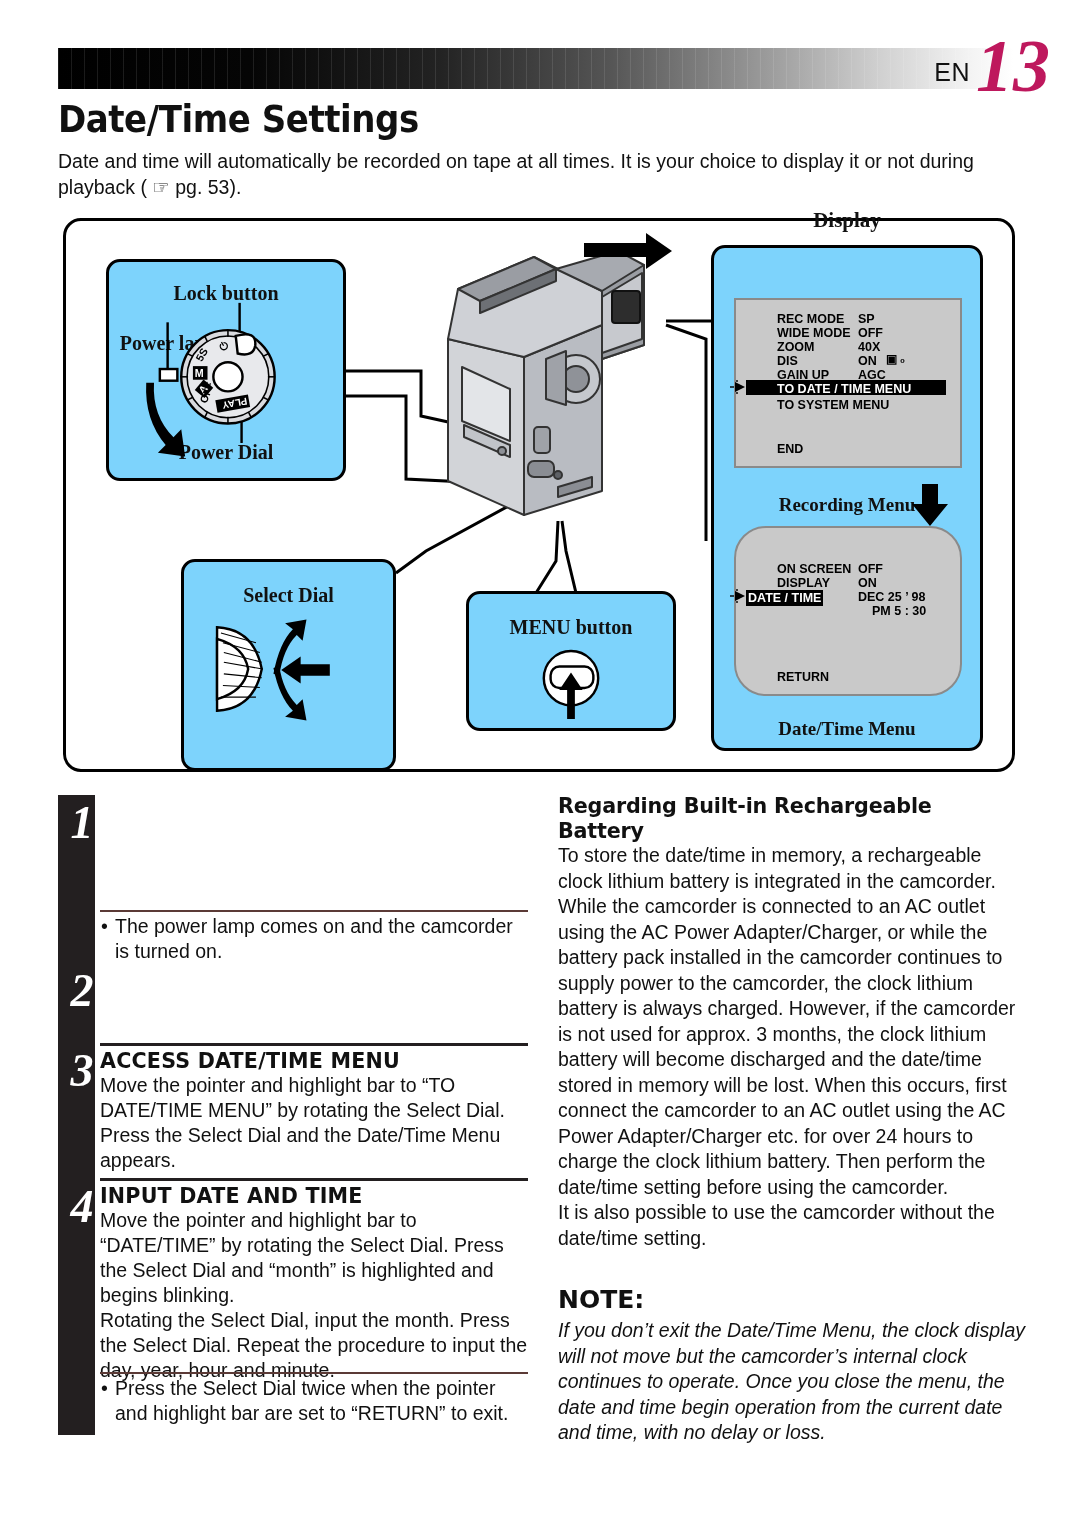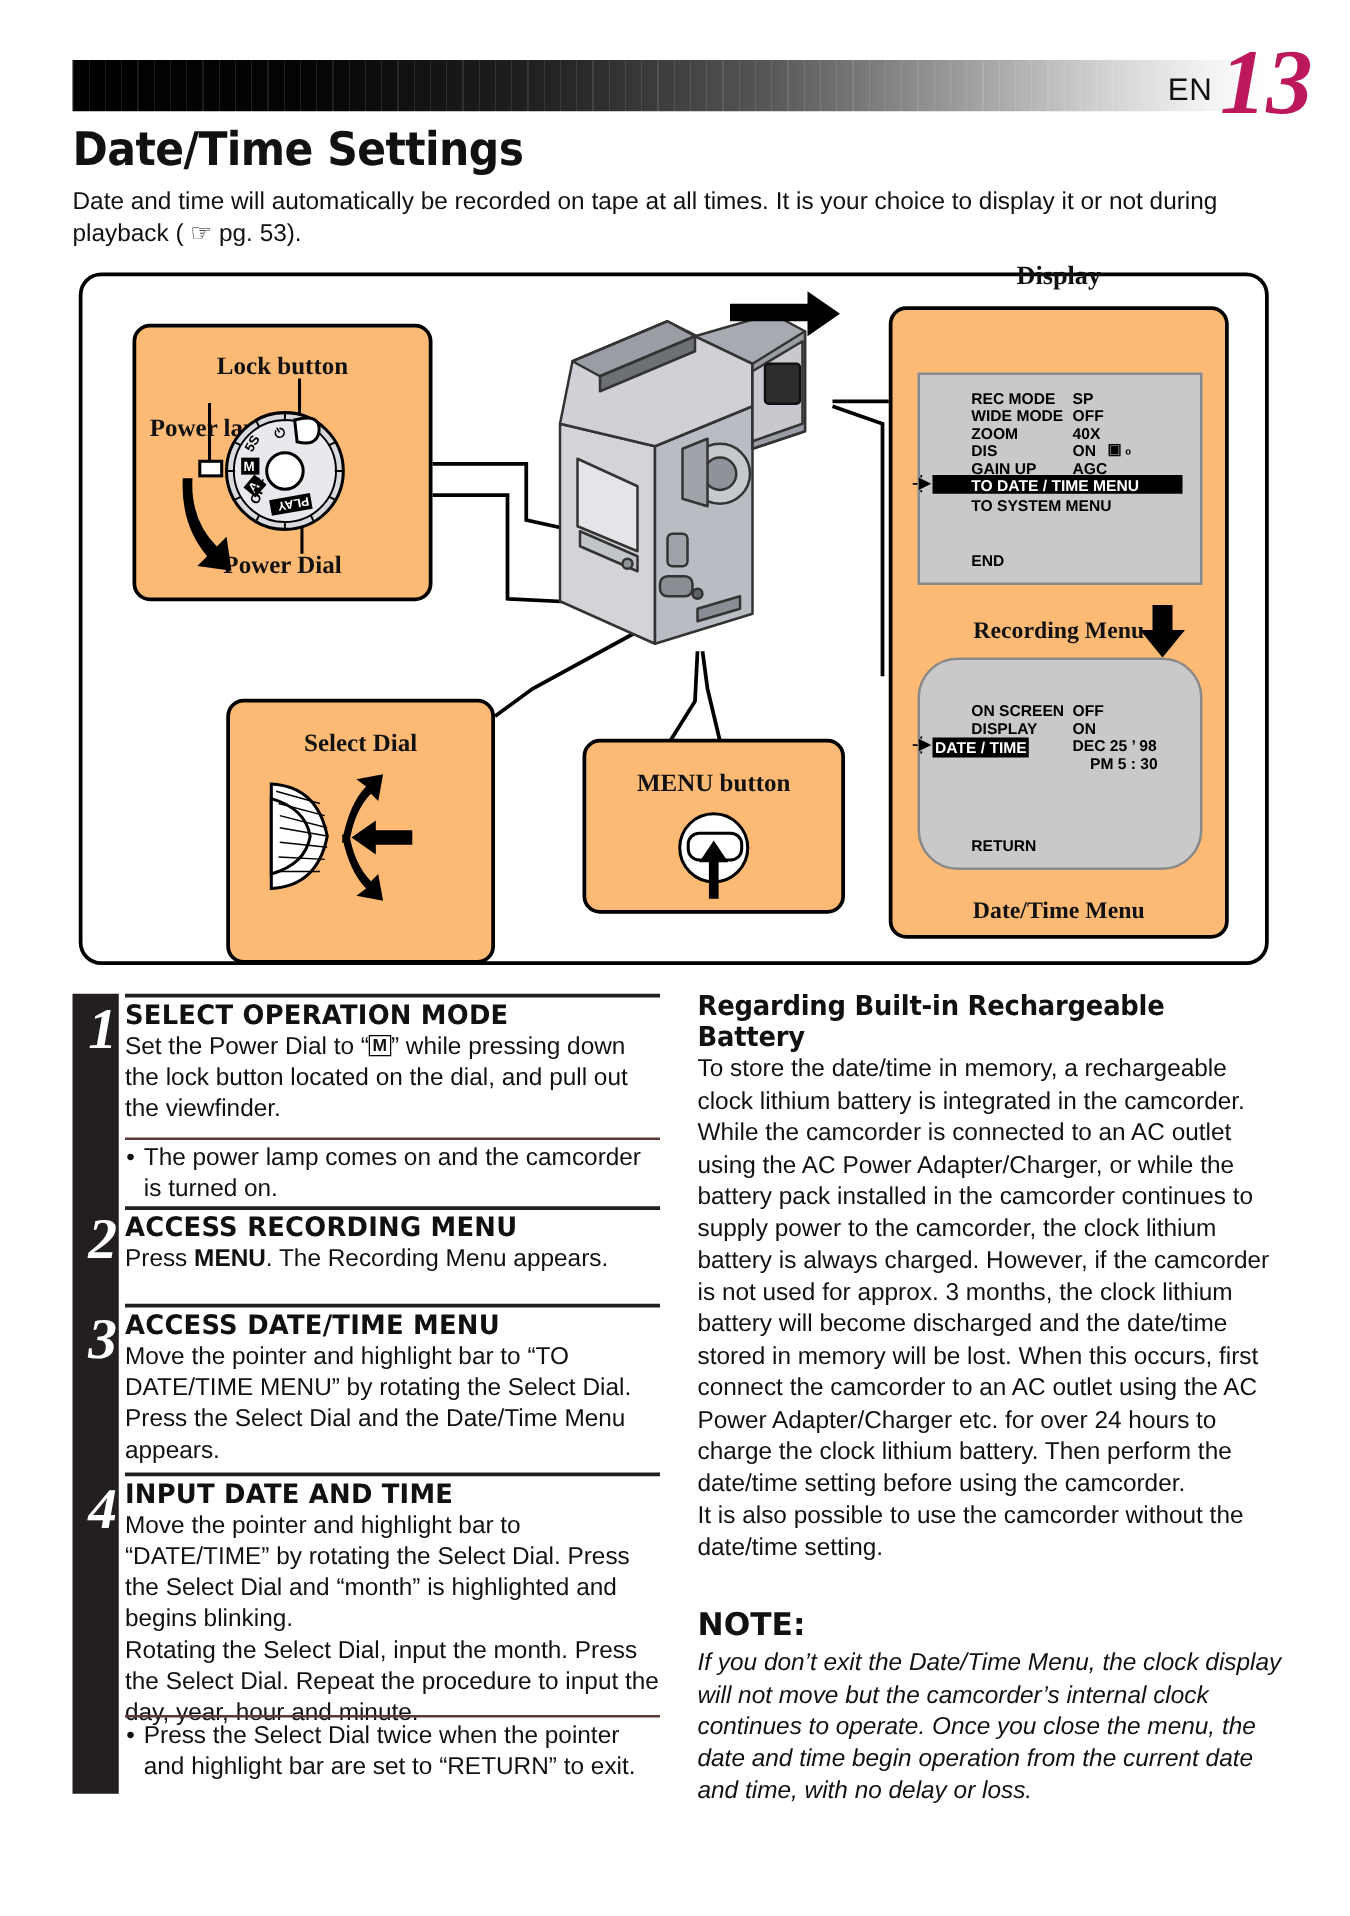--- a/index.html
+++ b/index.html
@@ -23,21 +23,21 @@
   h1.title{position:absolute;left:58px;top:98px;margin:0;font-size:37px;
       font-family:"DejaVu Sans",sans-serif;font-weight:700;letter-spacing:-.5px;
       transform:scaleX(.92);transform-origin:left center;}
   .intro{position:absolute;left:58px;top:148px;width:965px;font-size:19.5px;
       line-height:26px;color:#111;}
 
   
   .diagram{position:absolute;left:63px;top:218px;width:952px;height:554px;
       border:3px solid #000;border-radius:18px;box-sizing:border-box;}
 
-  .subbox{position:absolute;border:3px solid #000;border-radius:14px;background:#fdba74;
+  .subbox{position:absolute;border:3px solid #000;border-radius:14px;background:#7dd3fc;
       box-sizing:border-box;}
   .boxlabel{position:absolute;width:100%;text-align:center;
       font-family:"Liberation Serif",serif;font-weight:700;font-size:20px;color:#111;}
 
   
   .box-dial{left:40px;top:38px;width:240px;height:222px;}
   .lbl-lock{left:0;top:20px;}
   .lbl-powerlamp{left:-38px;top:70px;width:200px;text-align:center;}
   .lbl-powerdial{left:0;bottom:14px;}
 
@@ -307,36 +307,26 @@
         <div class="row" style="top:142px">RETURN</div>
       </div>
 
       <div class="boxlabel lbl-dtmenu">Date/Time Menu</div>
     </div>
   </div>
 
   <div class="numband"></div>
 
   <div class="stepnum" style="top:800px">1</div>
-  <div class="step" style="top:795px">
-    <div class="rule"></div>
-    <h3>SELECT OPERATION MODE</h3>
-    <p><span>Set the Power Dial to “</span><span class="boxM">M</span><span>” while pressing down the lock button located on the dial, and pull out the viewfinder.</span></p>
-  </div>
   <div class="step" style="top:910px">
     <div class="rule-thin"></div>
     <div class="bullet">The power lamp comes on and the camcorder is turned on.</div>
   </div>
 
   <div class="stepnum" style="top:968px">2</div>
-  <div class="step" style="top:965px">
-    <div class="rule"></div>
-    <h3>ACCESS RECORDING MENU</h3>
-    <p><span>Press </span><b>MENU</b><span>. The Recording Menu appears.</span></p>
-  </div>
 
   <div class="stepnum" style="top:1048px">3</div>
   <div class="step" style="top:1043px">
     <div class="rule"></div>
     <h3>ACCESS DATE/TIME MENU</h3>
     <p>Move the pointer and highlight bar to “TO DATE/TIME MENU” by rotating the Select Dial. Press the Select Dial and the Date/Time Menu appears.</p>
   </div>
 
   <div class="stepnum" style="top:1184px">4</div>
   <div class="step" style="top:1178px">

